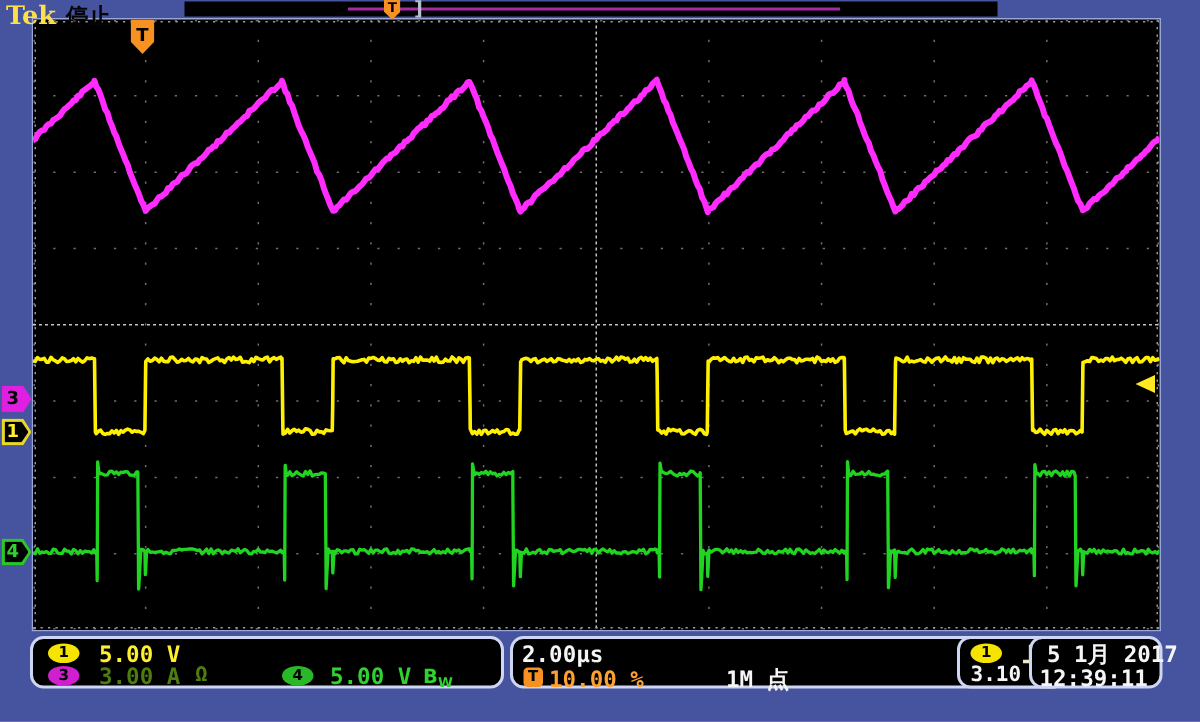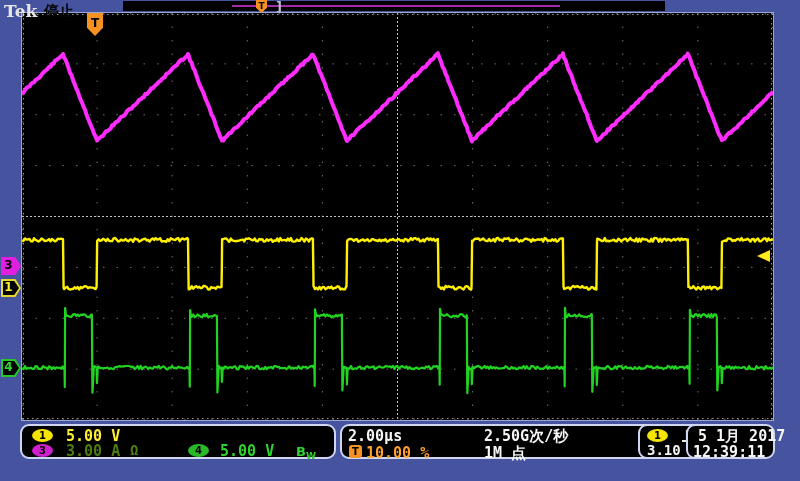--- a/index.html
+++ b/index.html
@@ -1,19 +1,19 @@
 <!DOCTYPE html>
 <html><head>
 <meta charset="utf-8">
 <style>
   html,body{margin:0;padding:0;}
   body{width:800px;height:481px;overflow:hidden;font-family:"DejaVu Sans",sans-serif;}
   .screen{position:relative;width:800px;height:481px;background:#46539f;}
   
-  .brand{position:absolute;left:4px;top:1px;font-family:"DejaVu Serif",serif;font-weight:bold;font-size:17px;color:#e5e5e5;z-index:6;}
+  .brand{position:absolute;left:4px;top:1px;font-family:"DejaVu Serif",serif;font-weight:bold;font-size:17px;color:#fde047;z-index:6;}
   .acq{position:absolute;left:44px;top:2px;font-size:15px;font-weight:bold;color:#050508;z-index:6;font-family:Liberation Mono, monospace;}
   .recbar{position:absolute;left:123px;top:1px;width:542px;height:10px;background:#000;z-index:5;}
   .recline{position:absolute;left:109px;top:4px;width:328px;height:2px;background:#a62ba6;}
   .rec-t{position:absolute;left:133px;top:-1px;width:11px;height:13px;background:#f79222;color:#000;
     font-size:9px;font-weight:bold;text-align:center;line-height:12px;
     clip-path:polygon(0 0,100% 0,100% 60%,50% 100%,0 60%);}
   .rec-bracket{position:absolute;left:153px;top:-2px;color:#b9bcd1;font-size:13px;font-weight:bold;}
   
   .grat{position:absolute;left:21px;top:12px;width:751px;height:407px;background:#000;border:1px solid #9aa6d6;box-sizing:content-box;z-index:1;}
   svg{display:block;}
@@ -102,26 +102,25 @@
   <div class="trig-arrow"></div>
 
   <div class="box box1">
     <div class="badge" style="left:10px;top:3px;background:#f5e400;">1</div>
     <span class="ro y" style="left:44px;top:1px;">5.00 V</span>
     <div class="badge" style="left:10px;top:18px;background:#cf1fcf;">3</div>
     <span class="ro m" style="left:44px;top:16px;">3.00 A</span>
     <span class="ro m" style="left:108px;top:16px;font-size:14px;">Ω</span>
     <div class="badge" style="left:166px;top:18px;background:#28b828;">4</div>
     <span class="ro g" style="left:198px;top:16px;">5.00 V</span>
-    <span class="bw g" style="left:274px;top:18px;"><span>B</span><span class="sub">W</span></span>
+    <span class="bw g" style="left:260px;top:18px;"><span>B</span><span class="sub">W</span></span>
   </div>
 
   <div class="box box2">
     <span class="ro w" style="left:6px;top:1px;">2.00µs</span>
-    <span class="ro w" style="left:142px;top:1px;">2.50G次/秒</span>
     <div class="t-ico" style="left:7px;top:19px;">T</div>
     <span class="ro o" style="left:24px;top:18px;">10.00 %</span>
     <span class="ro w" style="left:142px;top:18px;">1M 点</span>
     <div class="trigbox">
       <div class="badge" style="left:7px;top:3px;background:#f5e400;">1</div>
       <svg style="position:absolute;left:40px;top:2px;" width="15" height="16" viewBox="0 0 15 16">
         <path d="M2 13 H7 V3 H13" fill="none" stroke="#efe9cf" stroke-width="2.2"></path>
       </svg>
       <span class="ro w" style="left:7px;top:16px;font-size:14px;">3.10 V</span>
     </div>

